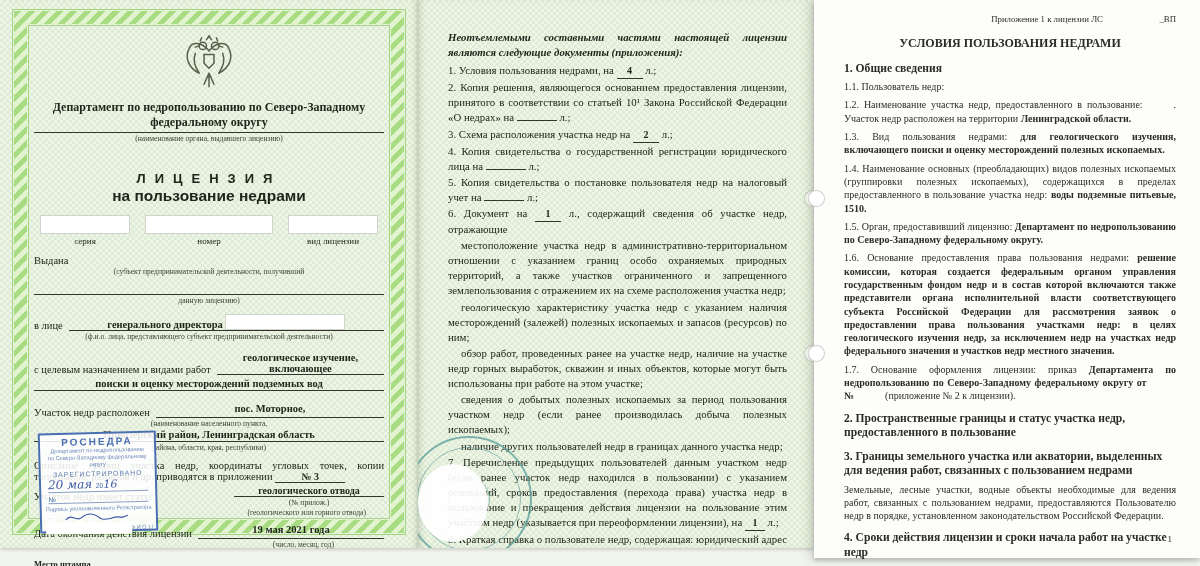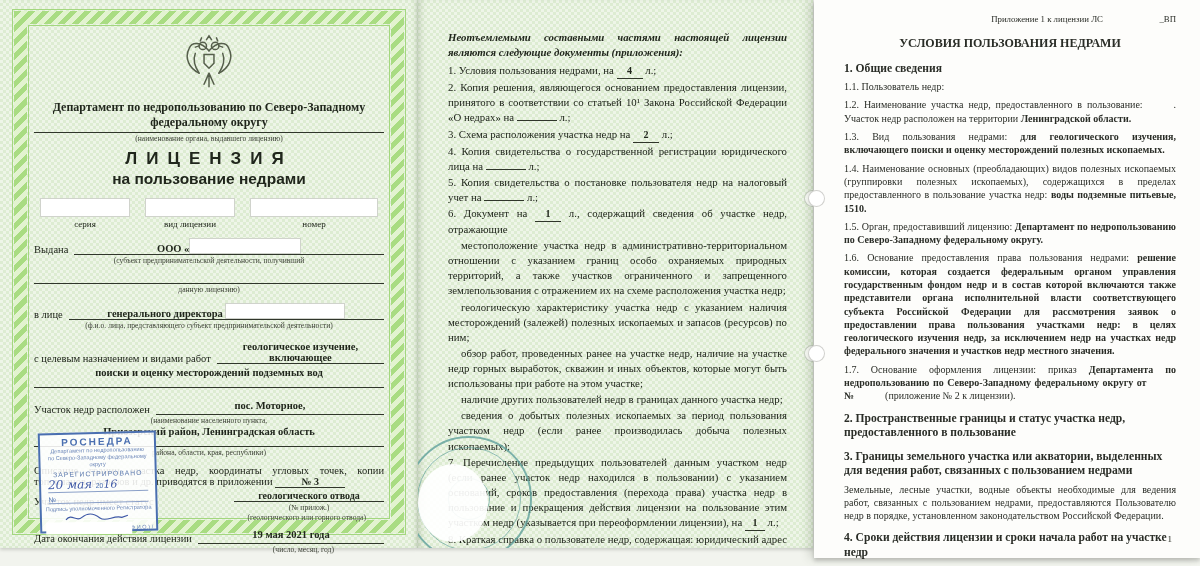--- a/index.html
+++ b/index.html
@@ -23,33 +23,33 @@
     border:13px solid #bfe49d;
     border-image:repeating-linear-gradient(135deg,#a9dc82 0 5px,#e2f3cf 5px 10px) 13;
     pointer-events:none;}
   .frame::before{content:"";position:absolute;inset:-15px;border:1px solid #a3d77e;}
   .frame::after{content:"";position:absolute;inset:1px;border:1px solid #a3d77e;}
   .cert{position:absolute;inset:28px 34px 32px 34px;font-size:10.5px;}
   .arms{display:block;margin:4px auto 8px auto;}
   .dept{font-weight:bold;font-size:12px;text-align:center;border-bottom:1px solid #30362b;padding-bottom:2px;}
   .cap{font-size:7.6px;color:#3c4136;text-align:center;margin:1px 0 0 0;}
   .lic-title{font-family:"Liberation Sans","DejaVu Sans",sans-serif;font-weight:bold;text-align:center;}
-  .lic-title .t1{font-size:17px;letter-spacing:9px;margin-top:6px;}
+  .lic-title .t1{font-size:13px;letter-spacing:9px;margin-top:28px;}
   .lic-title .t2{font-size:15.5px;margin-top:1px;}
   .series-row{display:flex;justify-content:space-between;margin:10px 6px 0 6px;}
   .series-cell{text-align:center;font-size:9px;}
   .redact{background:#fff;border:1px solid rgba(120,130,110,.35);display:inline-block;}
   .series-cell .redact{width:88px;height:17px;}
   .series-cell.mid .redact{width:126px;}
   .fieldrow{display:flex;align-items:flex-end;margin-top:9px;}
   .fieldrow .lab{white-space:nowrap;margin-right:6px;}
   .fieldrow .line{flex:1;border-bottom:1px solid #30362b;text-align:center;position:relative;min-height:14px;}
   .fieldrow .line .b{font-weight:bold;}
   .line .redact{height:14px;vertical-align:bottom;}
-  .bold-center{font-weight:bold;text-align:center;border-bottom:1px solid #30362b;padding-bottom:9px;}
+  .bold-center{font-weight:bold;text-align:center;border-bottom:1px solid #30362b;padding-bottom:1px;}
   .nob{border-bottom:none;}
   .para{margin-top:8px;text-align:justify;}
   .inline-blank{display:inline-block;border-bottom:1px solid #30362b;text-align:center;font-weight:bold;font-size:10px;}
   .stamp-note{font-weight:bold;font-size:8.5px;margin-top:10px;line-height:1.3;}
   .reg-stamp{position:absolute;left:5px;bottom:-16px;width:108px;height:92px;border:2px solid #4a6fb0;
     background:rgba(255,255,255,.88);color:#4a6fb0;text-align:center;transform:rotate(-1.5deg);
     font-family:"Liberation Sans","DejaVu Sans",sans-serif;padding:2px 3px;}
   .reg-stamp .rt{font-weight:bold;font-size:10px;letter-spacing:2px;}
   .reg-stamp .rs{font-size:5.6px;line-height:1.25;color:#6b86b8;}
   .reg-stamp .rr{font-size:6.8px;letter-spacing:1px;margin-top:2px;color:#5b79ae;}
@@ -117,33 +117,32 @@
     <div class="lic-title">
       <div class="t1">ЛИЦЕНЗИЯ</div>
       <div class="t2">на пользование недрами</div>
     </div>
 
     <div class="series-row">
       <div class="series-cell">
         <span class="redact"></span>
         <div>серия</div>
       </div>
+      <div class="series-cell mid">
+        <span class="redact"></span>
+        <div>номер</div>
+      </div>
       <div class="series-cell">
         <span class="redact"></span>
         <div>вид лицензии</div>
       </div>
-      <div class="series-cell mid">
-        <span class="redact"></span>
-        <div>номер</div>
-      </div>
     </div>
 
     <div class="fieldrow">
       <span class="lab">Выдана</span>
-      <span class="line"><span class="b">ООО «</span><span class="redact" style="width:110px"></span></span>
     </div>
     <p class="cap">(субъект предпринимательской деятельности, получивший</p>
     <div class="fieldrow" style="margin-top:4px">
         <span class="line"></span>
       </div>
     <p class="cap">данную лицензию)</p>
 
     <div class="fieldrow">
       <span class="lab">в лице</span>
       <span class="line"><span class="b">генерального директора</span> <span class="redact" style="width:118px"></span></span>
@@ -211,22 +210,22 @@
 
     <p class="mi"><span>1. Условия пользования недрами, на</span> <span class="inline-blank w26">4</span> <span>л.;</span></p>
     <p class="mi"><span>2. Копия решения, являющегося основанием предоставления лицензии, принятого в соответствии со статьей 10¹ Закона Российской Федерации «О недрах» на</span> <span class="inline-blank w40"></span> <span>л.;</span></p>
     <p class="mi"><span>3. Схема расположения участка недр на</span> <span class="inline-blank w26">2</span> <span>л.;</span></p>
     <p class="mi"><span>4. Копия свидетельства о государственной регистрации юридического лица на</span> <span class="inline-blank w40"></span> <span>л.;</span></p>
     <p class="mi"><span>5. Копия свидетельства о постановке пользователя недр на налоговый учет на</span> <span class="inline-blank w40"></span> <span>л.;</span></p>
     <p class="mi"><span>6. Документ на</span> <span class="inline-blank w26">1</span> <span>л., содержащий сведения об участке недр, отражающие</span></p>
     <p class="mi sub">местоположение участка недр в административно-территориальном отношении с указанием границ особо охраняемых природных территорий, а также участков ограниченного и запрещенного землепользования с отражением их на схеме расположения участка недр;</p>
     <p class="mi sub">геологическую характеристику участка недр с указанием наличия месторождений (залежей) полезных ископаемых и запасов (ресурсов) по ним;</p>
     <p class="mi sub">обзор работ, проведенных ранее на участке недр, наличие на участке недр горных выработок, скважин и иных объектов, которые могут быть использованы при работе на этом участке;</p>
+    <p class="mi sub">сведения о добытых полезных ископаемых за период пользования участком недр (если ранее производилась добыча полезных ископаемых);</p>
     <p class="mi sub">наличие других пользователей недр в границах данного участка недр;</p>
-    <p class="mi sub">сведения о добытых полезных ископаемых за период пользования участком недр (если ранее производилась добыча полезных ископаемых);</p>
     <p class="mi"><span>7. Перечисление предыдущих пользователей данным участком недр (если ранее участок недр находился в пользовании) с указанием оснований, сроков предоставления (перехода права) участка недр в пользование и прекращения действия лицензии на пользование этим участком недр (указывается при переоформлении лицензии), на</span> <span class="inline-blank w20">1</span> <span>л.;</span></p>
     <p class="mi"><span>8. Краткая справка о пользователе недр, содержащая: юридический адрес пользователя недр, банковские реквизиты, контактные телефоны, на</span>  </p>
 
   </div>
 
   <div class="seal">
     <i class="i1"></i>
       <i class="i2"></i>
     <span class="seal-redact"></span>
   </div>

